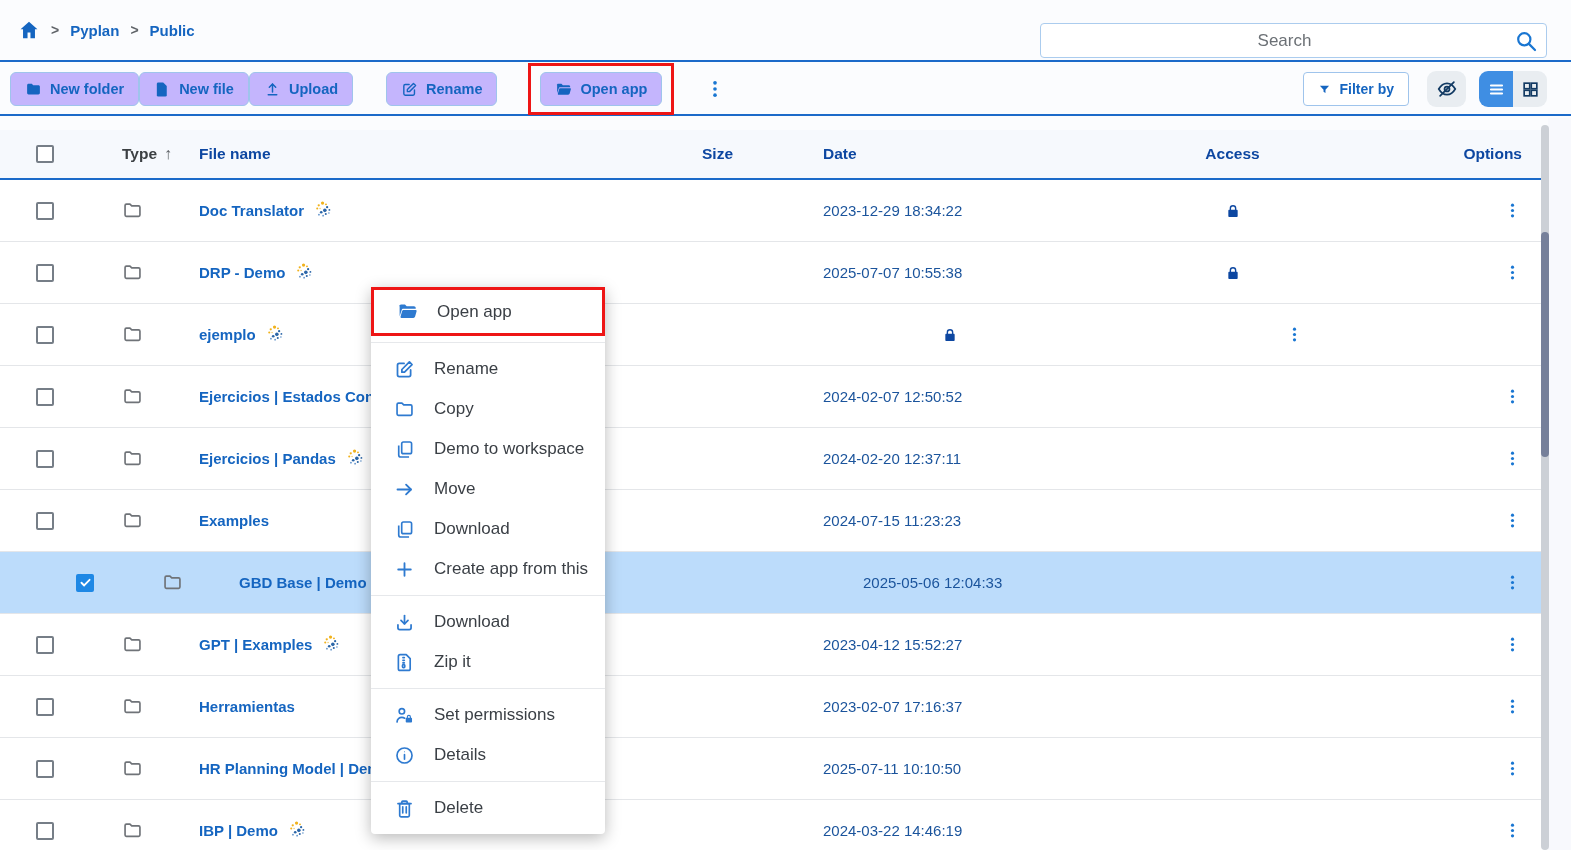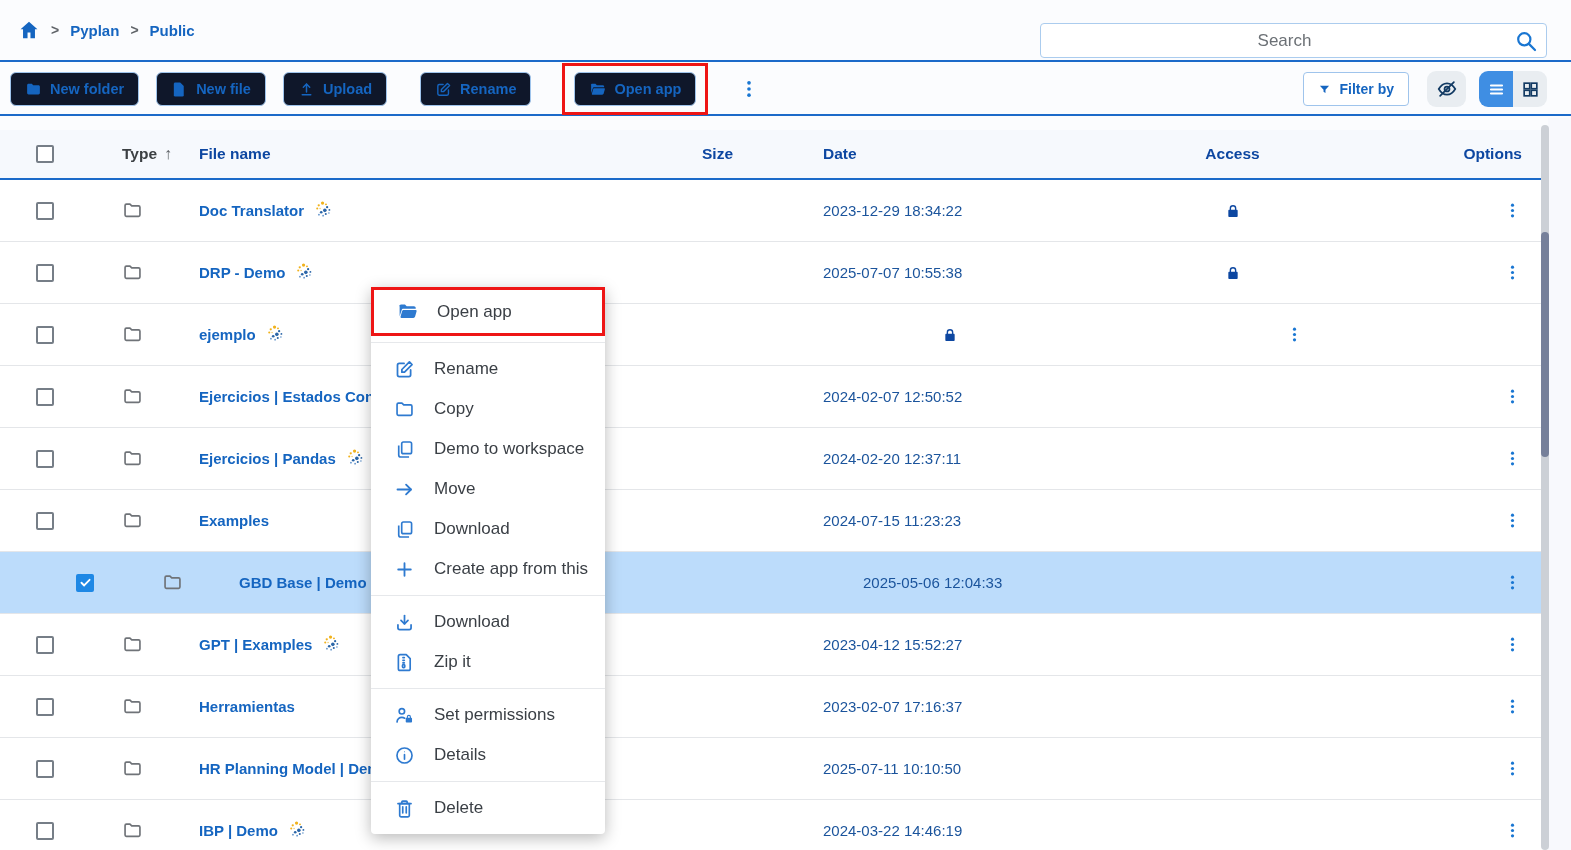--- a/index.html
+++ b/index.html
@@ -37,25 +37,25 @@
   .search-ic { width:24px; height:24px; color:#1976d2; }
 
   
   #toolbar {
     position:absolute; top:64px; left:0; right:0; height:52px;
     display:flex; align-items:center; padding:0 24px 0 10px;
     border-bottom:2px solid #1b6ac9; background:#fbfcfe;
   }
   .tb-btn {
     display:flex; align-items:center; gap:8px; height:34px;
-    border:1px solid #9fc4ec; border-radius:6px; background:#0f172a;
+    border:1px solid #9fc4ec; border-radius:6px; background:#c4b5fd;
     color:#1565c0; font-size:14.5px; font-weight:700; padding:0 14px;
     cursor:pointer; white-space:nowrap; font-family:"Liberation Sans", sans-serif;
   }
-  .tb-btn + .tb-btn { margin-left:17px; }
+  .tb-btn + .tb-btn { }
   .tb-btn.group-start { margin-left:33px; }
   .tb-btn .icon { width:17px; height:17px; }
   .red-outline-toolbar {
     margin-left:31px; border:3px solid #ee1515; padding:6px 9px;
     display:flex; align-items:center; background:transparent;
   }
   .more-dots { width:22px; height:22px; color:#1976d2; margin-left:30px; cursor:pointer; }
   .tb-spacer { flex:1; }
   .filter-btn {
     display:flex; align-items:center; gap:9px; height:34px;

